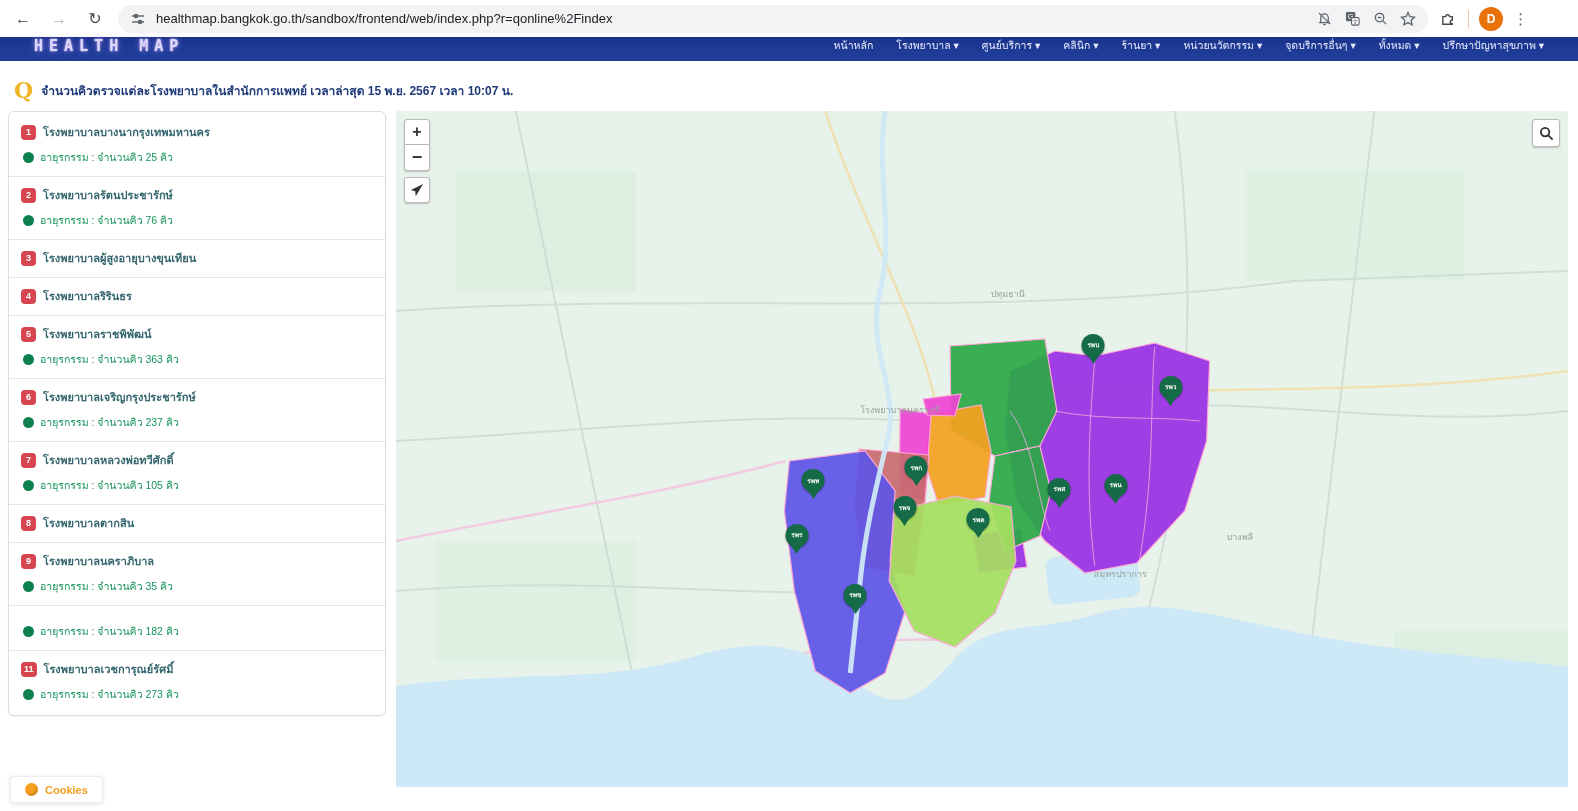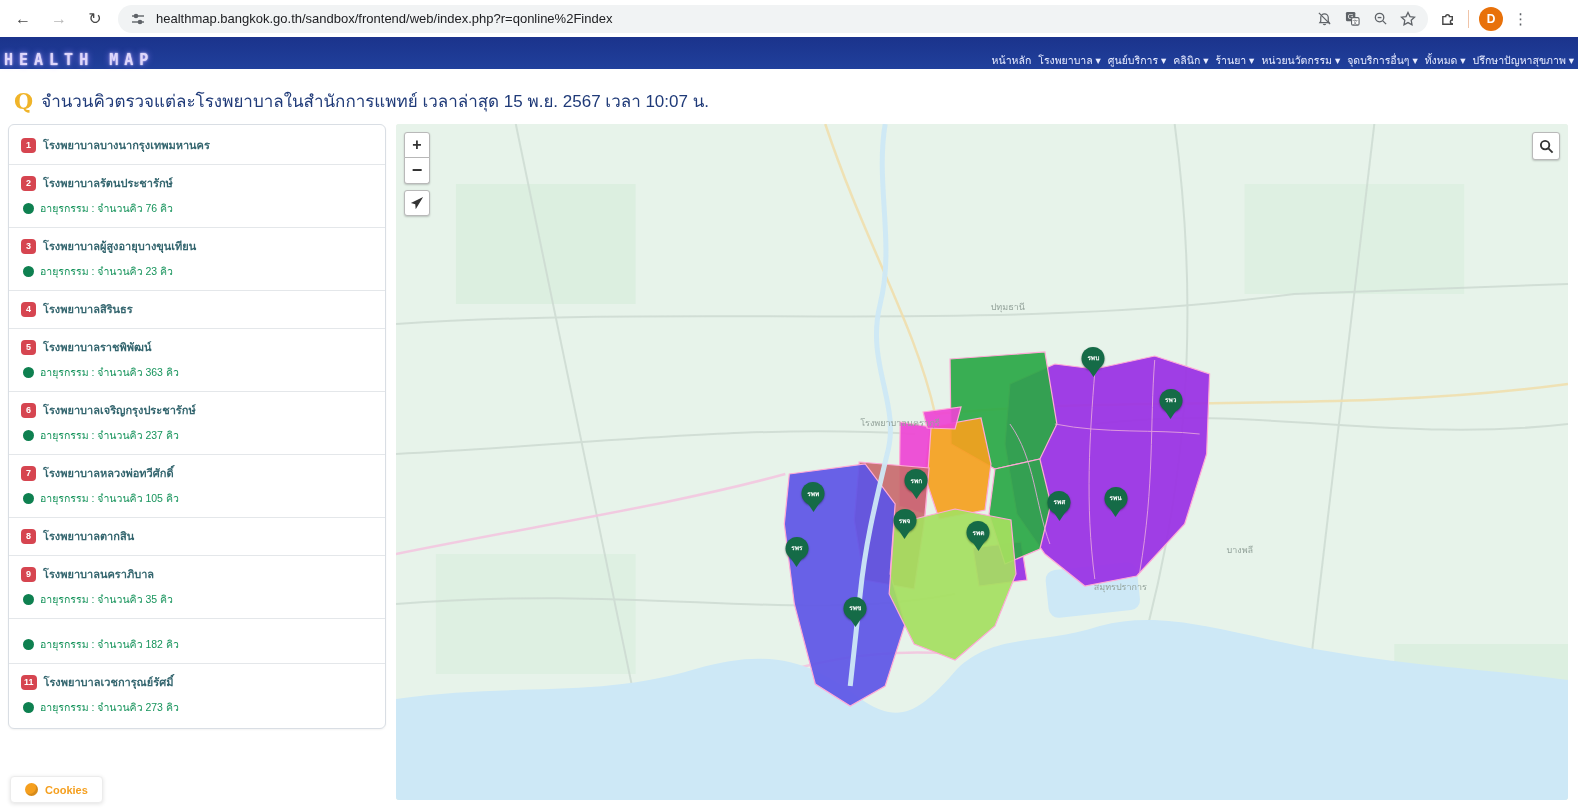--- a/index.html
+++ b/index.html
@@ -17,32 +17,32 @@
   .url-text { font-size:13px; color:#202124; flex:1; white-space:nowrap; overflow:hidden; }
   .pill-ico { width:20px; height:20px; display:flex; align-items:center; justify-content:center;
     color:#5f6368; flex:0 0 auto; cursor:pointer; }
   .chrome-right { display:flex; align-items:center; gap:10px; flex:0 0 auto; }
   .v-sep { width:1px; height:18px; background:#f0c4a8; }
   .avatar { width:24px; height:24px; border-radius:50%; background:#e8710a; color:#fff;
     font-size:12px; font-weight:700; display:flex; align-items:center; justify-content:center; }
   .dots { font-size:15px; color:#5f6368; letter-spacing:0; }
 
   
-  .navbar { height:32px; background:linear-gradient(180deg,#1b338c 0%, #20409c 100%);
-    display:flex; align-items:flex-end; justify-content:space-between; padding:0 4px; }
+  .navbar { height:24px; background:linear-gradient(180deg,#1b338c 0%, #20409c 100%);
+    display:flex; align-items:flex-start; justify-content:space-between; padding:0 34px; }
   .logo { font-family:"DejaVu Sans Mono", monospace; font-size:15px; font-weight:700;
     letter-spacing:6px; color:#ded6fb; text-shadow:0 0 6px #8f7bf0, 0 0 2px #ffffff; }
-  .nav-menu { display:flex; align-items:center; gap:7px; }
+  .nav-menu { display:flex; align-items:center; gap:23px; }
   .nav-item { color:#e8ecff; font-size:10.5px; text-decoration:none; white-space:nowrap; cursor:pointer; }
 
   
   .title-row { display:flex; align-items:center; gap:8px; padding:18px 14px 10px 14px; }
   .q-icon { color:#f0b429; font-size:22px; font-weight:900; line-height:1;
     font-family:"DejaVu Serif", serif; }
-  .page-title { color:#1f3a78; font-size:17px; font-weight:400; }
+  .page-title { color:#1f3a78; font-size:12px; font-weight:700; }
 
   
   .layout { display:flex; gap:10px; padding:0 10px 0 8px; align-items:flex-start; }
 
   
   .sidebar-card { width:378px; background:#fff; border:1px solid #d9dee4; border-radius:6px;
     box-shadow:0 1px 2px rgba(0,0,0,.05); padding:2px 0; flex:0 0 auto; }
   .h-item { padding:9px 12px 10px 12px; cursor:pointer; }
   .h-item + .h-item { border-top:1px solid #e4e7ea; }
   .h-name-row { display:flex; align-items:center; gap:7px; }
@@ -162,48 +162,48 @@
 </div>
 
 <div class="layout">
 
   <div class="sidebar-card">
     <div class="h-item">
       <div class="h-name-row">
         <span class="rank-badge">1</span>
         <span class="h-name">โรงพยาบาลบางนากรุงเทพมหานคร</span>
       </div>
+      <div class="h-sub-row">
+        <span class="green-dot"></span>
+        <span class="h-sub">อายุรกรรม : จำนวนคิว 25 คิว</span>
+      </div>
     </div>
 
     <div class="h-item">
       <div class="h-name-row">
         <span class="rank-badge">2</span>
         <span class="h-name">โรงพยาบาลรัตนประชารักษ์</span>
       </div>
       <div class="h-sub-row">
         <span class="green-dot"></span>
         <span class="h-sub">อายุรกรรม : จำนวนคิว 76 คิว</span>
       </div>
     </div>
 
     <div class="h-item">
       <div class="h-name-row">
         <span class="rank-badge">3</span>
         <span class="h-name">โรงพยาบาลผู้สูงอายุบางขุนเทียน</span>
       </div>
-      <div class="h-sub-row">
-        <span class="green-dot"></span>
-        <span class="h-sub">อายุรกรรม : จำนวนคิว 23 คิว</span>
-      </div>
     </div>
 
     <div class="h-item">
       <div class="h-name-row">
         <span class="rank-badge">4</span>
-        <span class="h-name">โรงพยาบาลสิรินธร</span>
+        <span class="h-name">โรงพยาบาลริรินธร</span>
       </div>
     </div>
 
     <div class="h-item">
       <div class="h-name-row">
         <span class="rank-badge">5</span>
         <span class="h-name">โรงพยาบาลราชพิพัฒน์</span>
       </div>
       <div class="h-sub-row">
         <span class="green-dot"></span>

